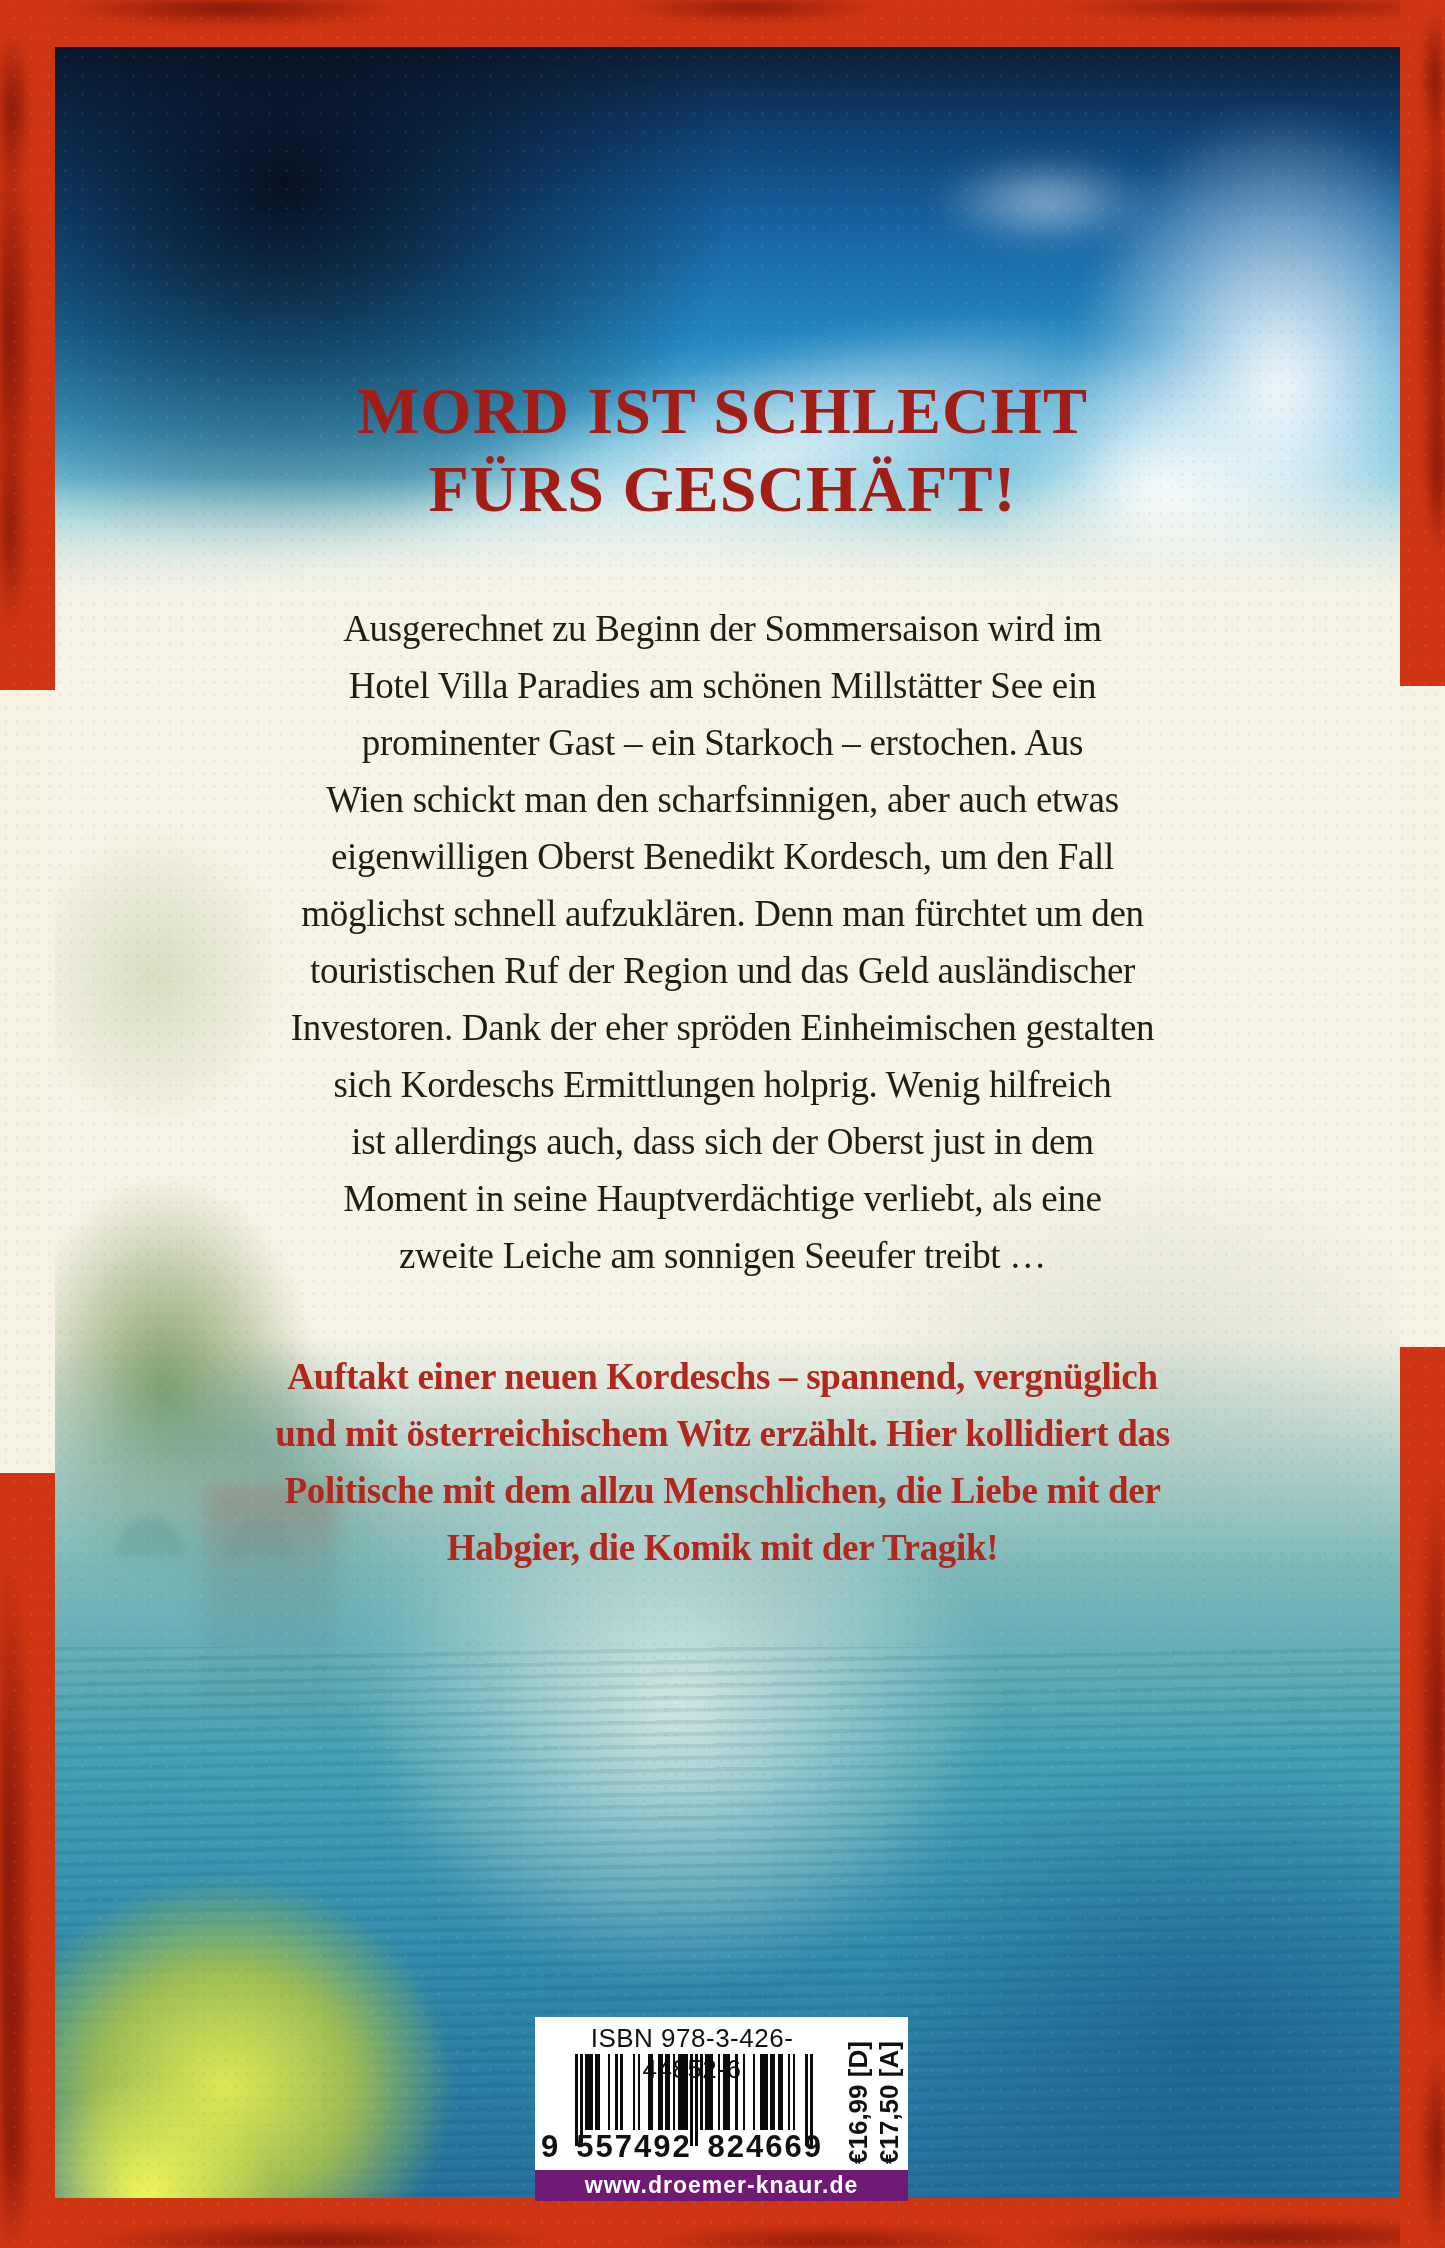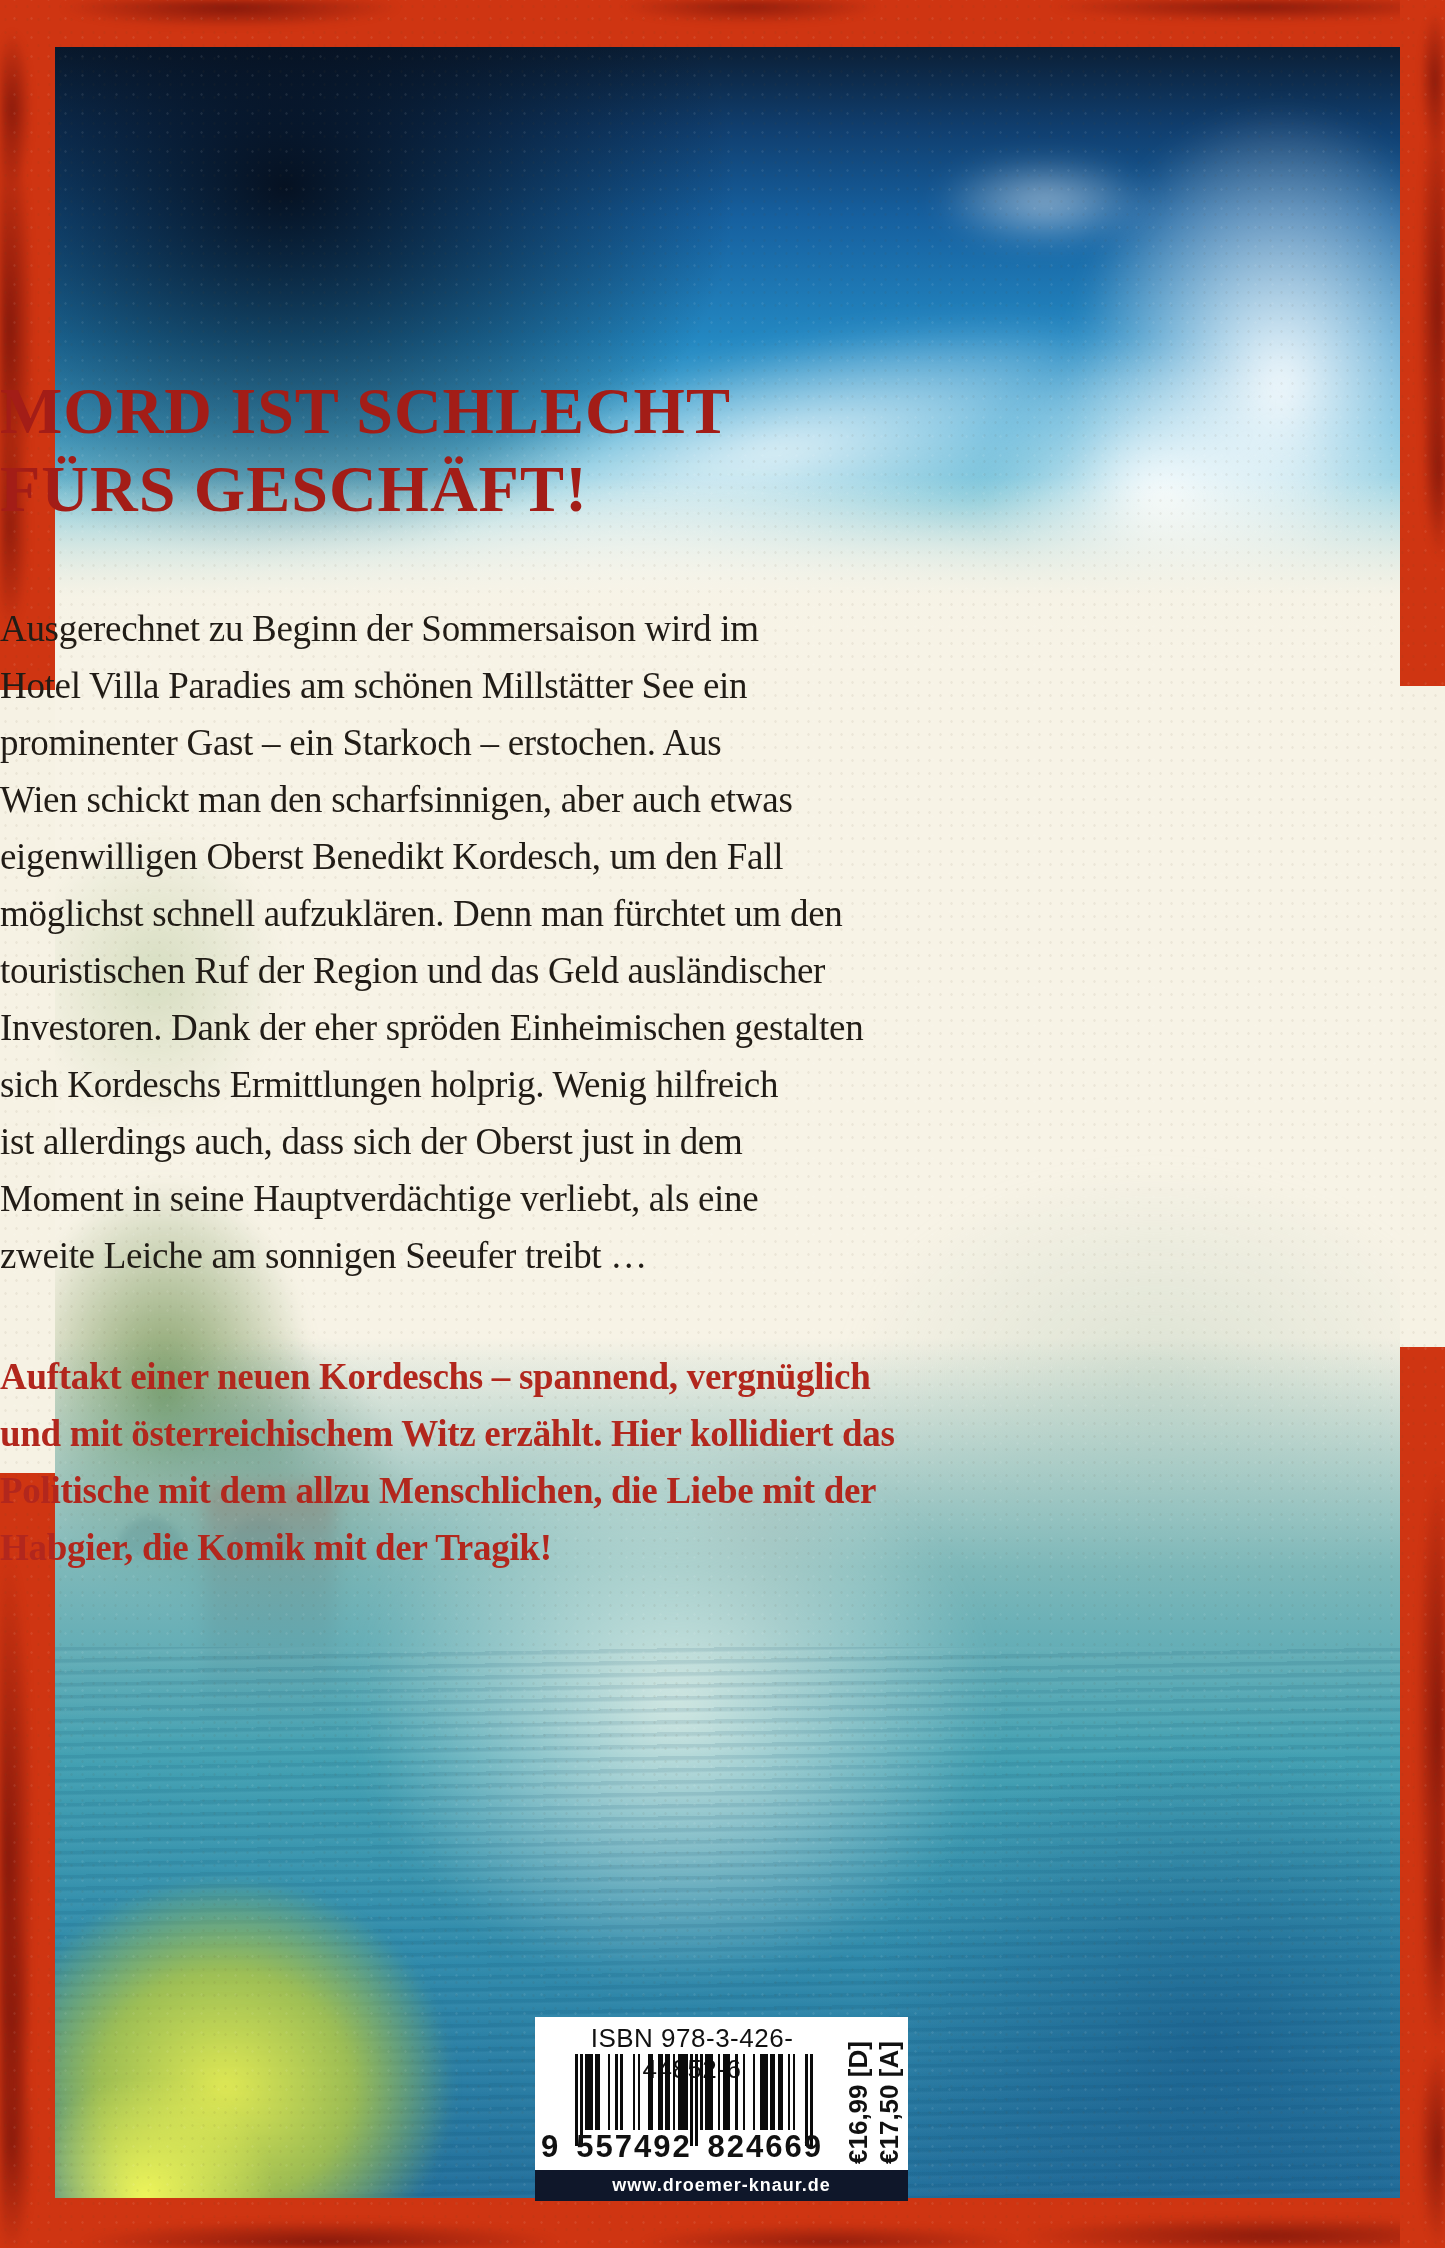--- a/index.html
+++ b/index.html
@@ -59,35 +59,35 @@
   .bd-left2::after{background-size:50px 620px,40px 260px,44px 220px;background-position:-16px 80px,-8px 420px,-10px 560px;}
   .bd-right1::after{background-size:40px 460px,36px 180px,30px 140px;background-position:18px 80px,22px 380px,20px 10px;}
   .bd-right2::after{background-size:44px 520px,38px 240px,40px 200px;background-position:16px 120px,20px 460px,18px 700px;}
   
   .texture{position:absolute;inset:0;pointer-events:none;opacity:.14;
     background-image:
       radial-gradient(rgba(96,76,44,.55) .8px,transparent 1.5px),
       radial-gradient(rgba(255,255,255,.6) .8px,transparent 1.5px);
     background-size:11px 13px,17px 19px;background-position:0 0,6px 9px;}
   
-  .txt{position:absolute;left:0;width:100%;text-align:left;white-space:pre-line;}
+  .txt{position:absolute;left:0;width:100%;text-align:center;white-space:pre-line;}
   .headline{top:372px;font-size:66px;line-height:78px;font-weight:bold;letter-spacing:1px;color:var(--headline-red);}
   .synopsis{top:600px;font-size:37px;line-height:57px;color:var(--body-ink);letter-spacing:-.3px;}
   .blurb{top:1348px;font-size:37px;line-height:57px;font-weight:bold;color:var(--blurb-red);letter-spacing:-.3px;}
   
   .label{position:absolute;left:535px;top:2017px;width:373px;height:153px;background:#fff;font-family:"Liberation Sans",sans-serif;color:#111;}
   .isbn-line{position:absolute;left:14px;top:6px;width:286px;text-align:center;font-size:26px;font-weight:500;letter-spacing:.5px;}
   .bars{position:absolute;left:40px;top:37px;height:92px;display:flex;align-items:flex-start;}
   .bars span{display:block;width:2.5px;height:76px;}
   .bars span.b{background:#0a0a0a;}
   .bars span.tall{height:92px;}
   .ean-digits{position:absolute;left:6px;top:112px;width:282px;display:flex;justify-content:space-between;font-size:31px;font-weight:600;letter-spacing:2px;}
   .prices{position:absolute;right:3px;top:7px;height:140px;display:flex;}
   .price{writing-mode:vertical-rl;transform:rotate(180deg);font-size:26px;font-weight:600;line-height:31px;height:140px;letter-spacing:0;}
-  .webstrip{position:absolute;left:535px;top:2170px;width:373px;height:31px;background:#0f172a;color:#fff;display:flex;align-items:center;justify-content:center;font-family:"Liberation Sans",sans-serif;font-size:18px;font-weight:600;letter-spacing:1px;}
+  .webstrip{position:absolute;left:535px;top:2170px;width:373px;height:31px;background:#701a75;color:#fff;display:flex;align-items:center;justify-content:center;font-family:"Liberation Sans",sans-serif;font-size:23px;font-weight:600;letter-spacing:1px;}
 </style>
 </head>
 <body>
 
 <div class="cover" style="--border-red: #cf3512; --headline-red: #a31d17; --blurb-red: #b2271d; --body-ink: #211c16;">
 
   <div class="painting">
     <div class="sky"></div>
     <div class="sky-dark-corner"></div>
     <div class="cloud c1"></div>

